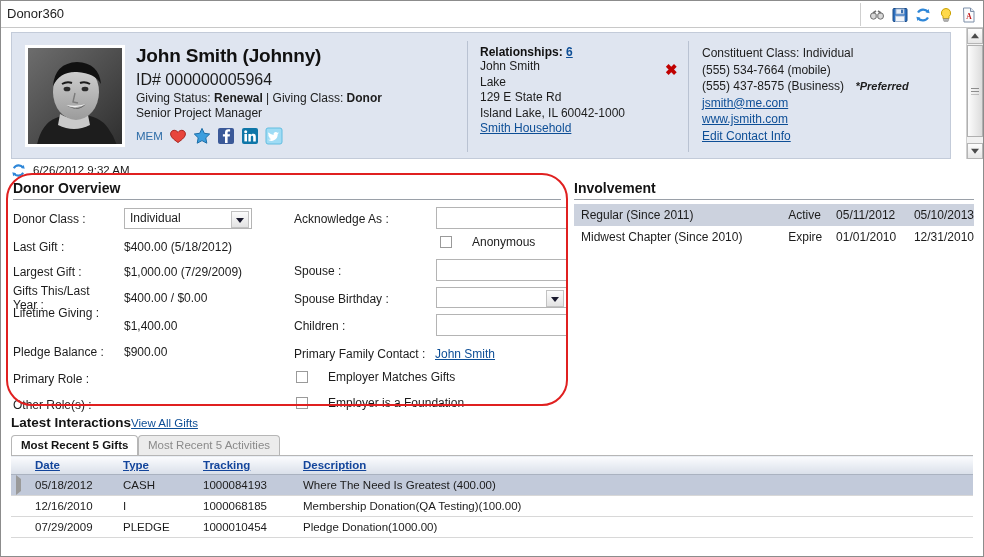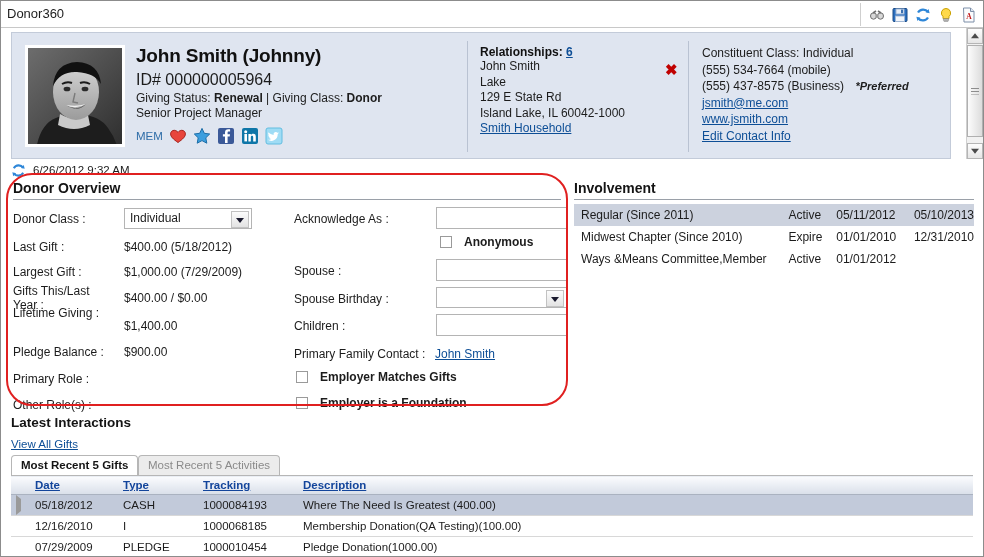--- a/index.html
+++ b/index.html
@@ -118,35 +118,35 @@
   .selarrow {
     position:absolute; top:2px; right:2px; width:18px; height:17px;
     background:linear-gradient(#fcfcfc,#e3e3e3); border:1px solid #c2c2c2;
     cursor:pointer;
   }
   .selarrow::after { content:""; position:absolute; left:50%; top:50%;
     transform:translate(-50%,-40%); width:0;height:0;
     border-left:4px solid transparent; border-right:4px solid transparent;
     border-top:5px solid #1a1a2e; }
 
-  .cbrow { position:absolute; display:flex; align-items:center; gap:12px; font-size:12px; color:#1c1c1c;font-weight:bold; }
+  .cbrow { position:absolute; display:flex; align-items:center; gap:20px; font-size:12px; color:#1c1c1c; }
   .cbox { width:12px; height:12px; border:1px solid #9a9a9a; background:#fff;
           display:inline-block; cursor:pointer; }
 
   
   .inv { position:absolute; left:573px; top:152px; width:400px; }
   .invtbl { width:100%; border-collapse:collapse; margin-top:4px; }
   .invtbl td { font-size:12px; color:#1c1c1c; padding:4px 0 4px 7px; }
   .invtbl tr.sel0 td { background:#ccd2de; }
   .st-active { color:#0a7a12; }
   .st-expire { color:#d01616; }
 
   
   .li { position:absolute; left:10px; top:387px; width:962px; }
-  .lihead { display:flex; align-items:baseline; gap:8px;flex-direction:column; }
+  .lihead { display:flex; align-items:baseline; gap:0; }
   .lititle { font-size:13.5px; font-weight:bold; color:#141414; }
   .tabs { position:relative; margin-top:5px; height:20px;padding-left:16px; }
   .tab {
     position:absolute; top:0; height:20px; padding:0 9px; line-height:19px;
     font-size:11.5px; border:1px solid #b6b6b6; border-bottom:none;
     border-radius:4px 4px 0 0; cursor:pointer;
   }
   .tab.on { background:#fff; color:#141414; font-weight:bold; z-index:3; }
   .tab.off { background:#ececec; color:#8a8a8a; z-index:2; }
 
@@ -416,26 +416,20 @@
             <td class="st-active" style="width:48px;">Active</td>
             <td style="width:78px;">05/11/2012</td>
             <td>05/10/2013</td>
           </tr>
           <tr>
             <td>Midwest Chapter (Since 2010)</td>
             <td class="st-expire">Expire</td>
             <td>01/01/2010</td>
             <td>12/31/2010</td>
           </tr>
-          <tr>
-            <td>Ways &amp;Means Committee,Member</td>
-            <td class="st-active">Active</td>
-            <td>01/01/2012</td>
-            <td></td>
-          </tr>
         </tbody>
       </table>
     </div>
 
     <div class="li">
       <div class="lihead">
         <span class="lititle">Latest Interactions</span>
         <a class="lnk" style="font-size:11.5px;">View All Gifts</a>
       </div>
 

